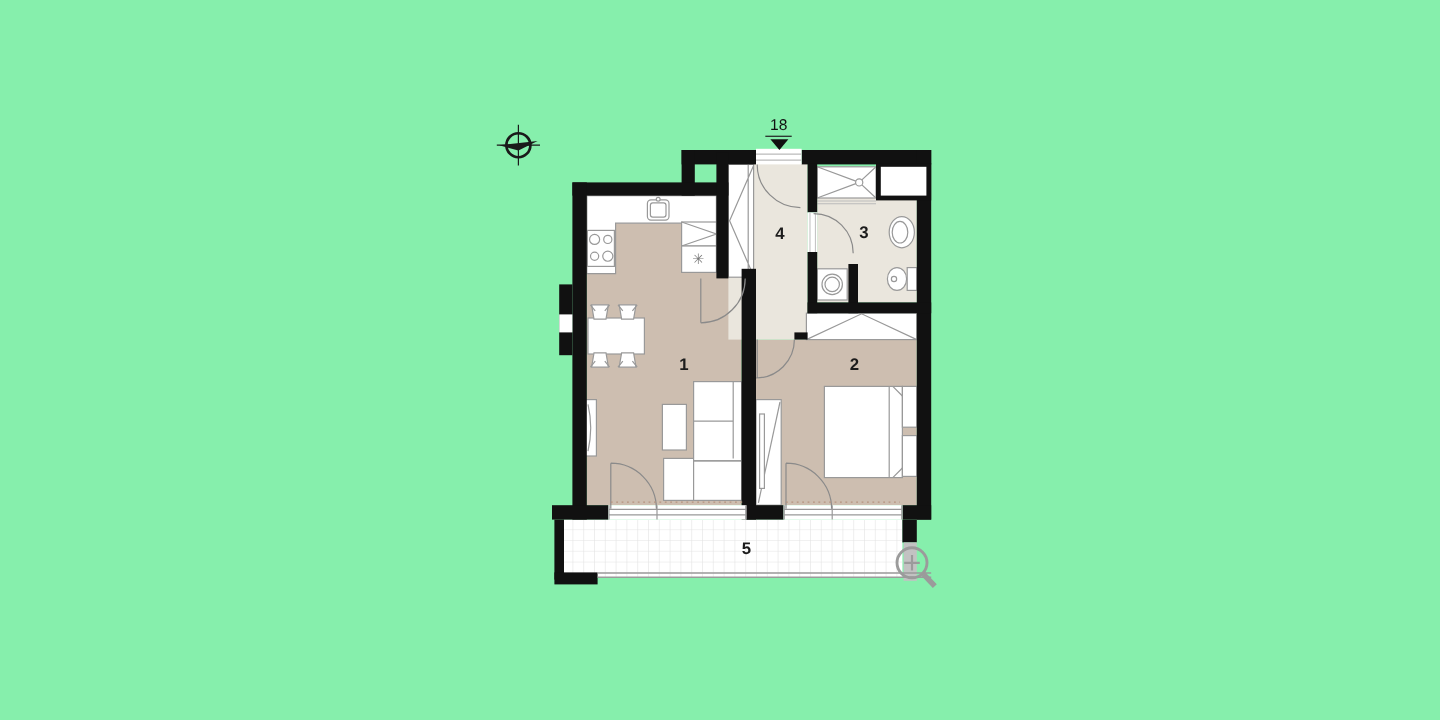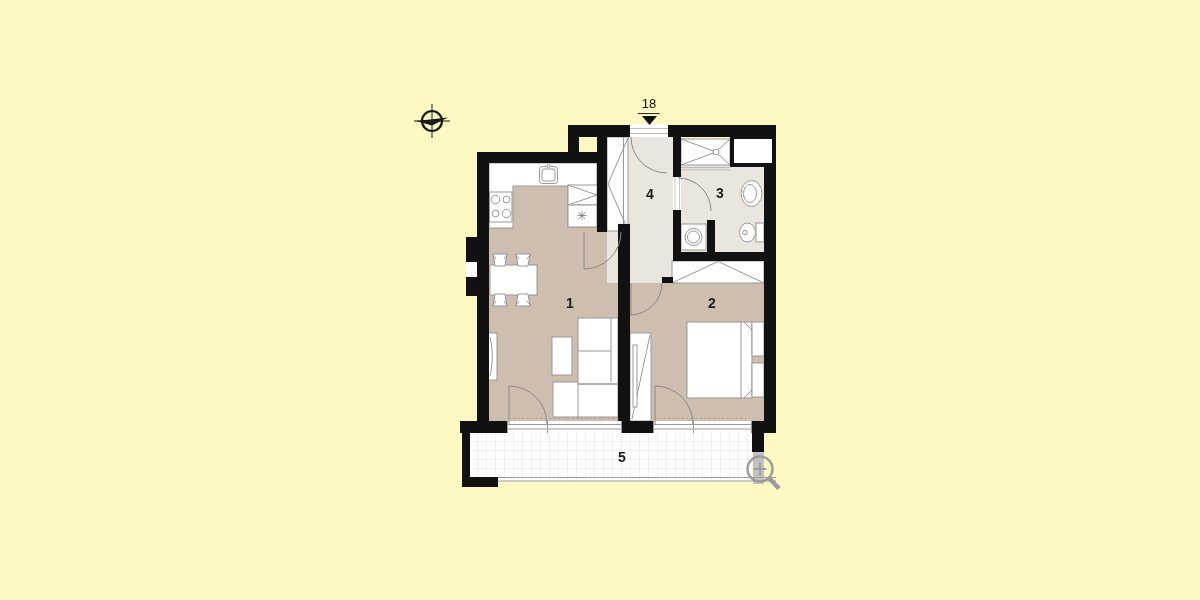--- a/index.html
+++ b/index.html
@@ -1,17 +1,17 @@
 <!DOCTYPE html>
 <html><head>
 <meta charset="utf-8">
 <style>
   html,body{margin:0;padding:0;background:#fff;}
   .stage{
-    position:relative;width:1200px;height:600px;background:#fef9c3;overflow:hidden;
+    position:relative;width:1200px;height:600px;background:#86efac;overflow:hidden;
     font-family:"Liberation Sans", sans-serif;
   }
   .stage svg{position:absolute;left:0;top:0;}
   .room-label{
     position:absolute;transform:translate(-50%,-50%);
     font-size:14px;font-weight:700;color:#1c1c1c;line-height:1;
   }
   .unit-label{
     position:absolute;transform:translate(-50%,-100%);
     font-size:13px;font-weight:400;color:#111;line-height:1.15;

